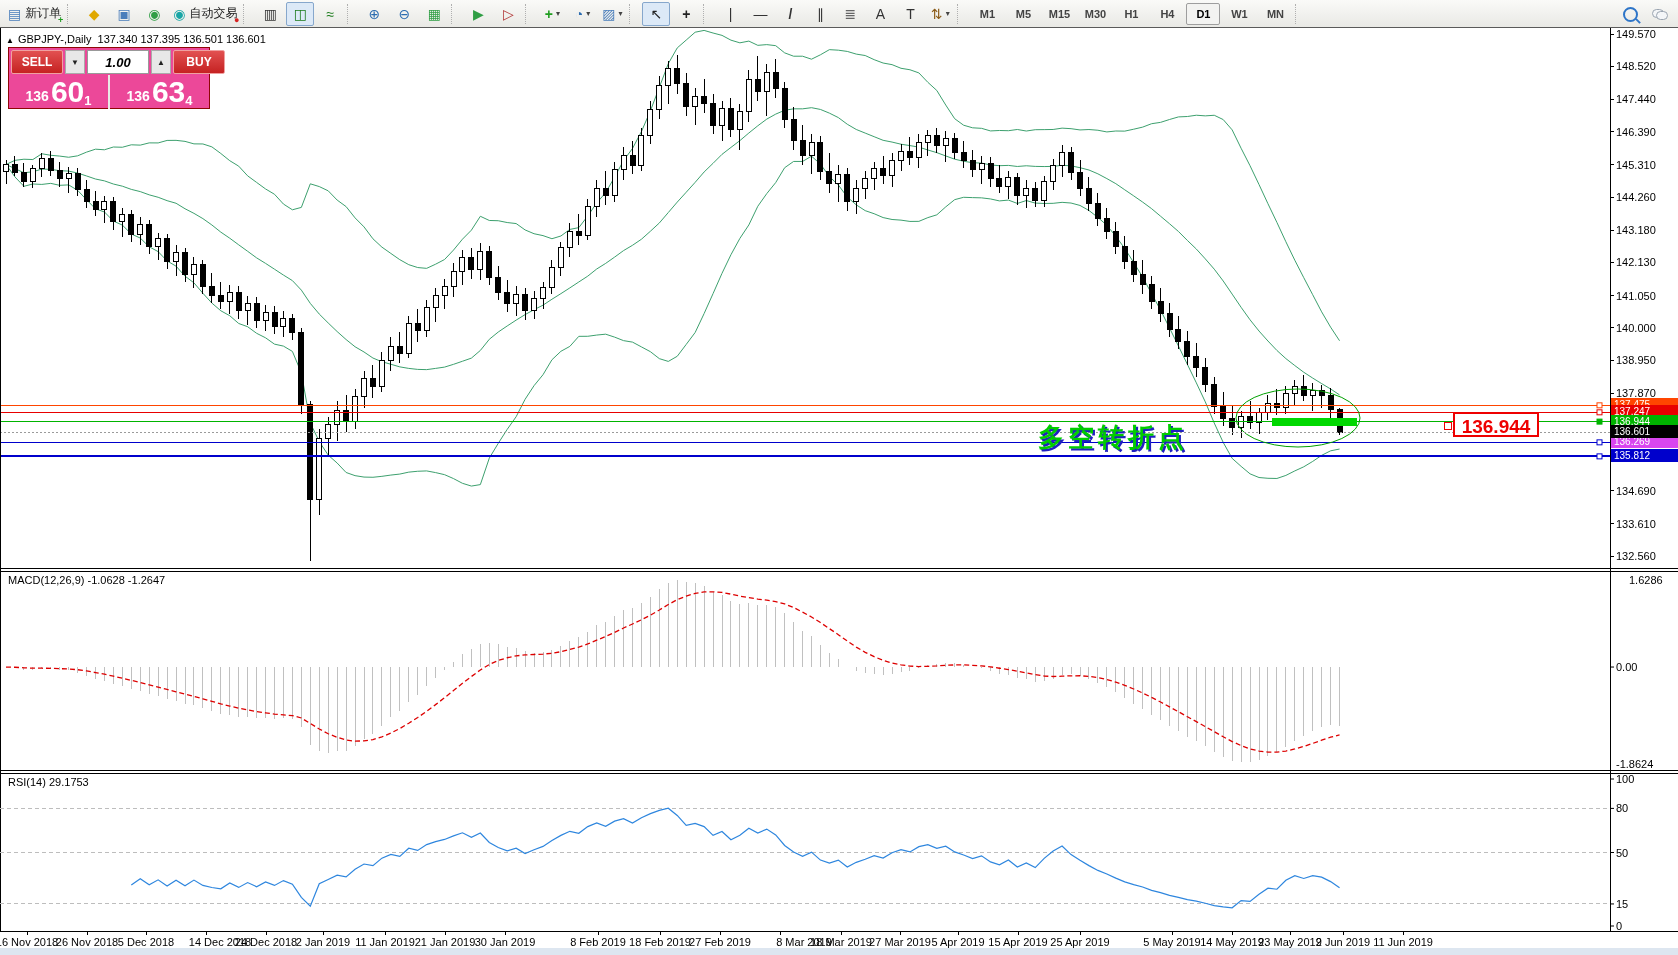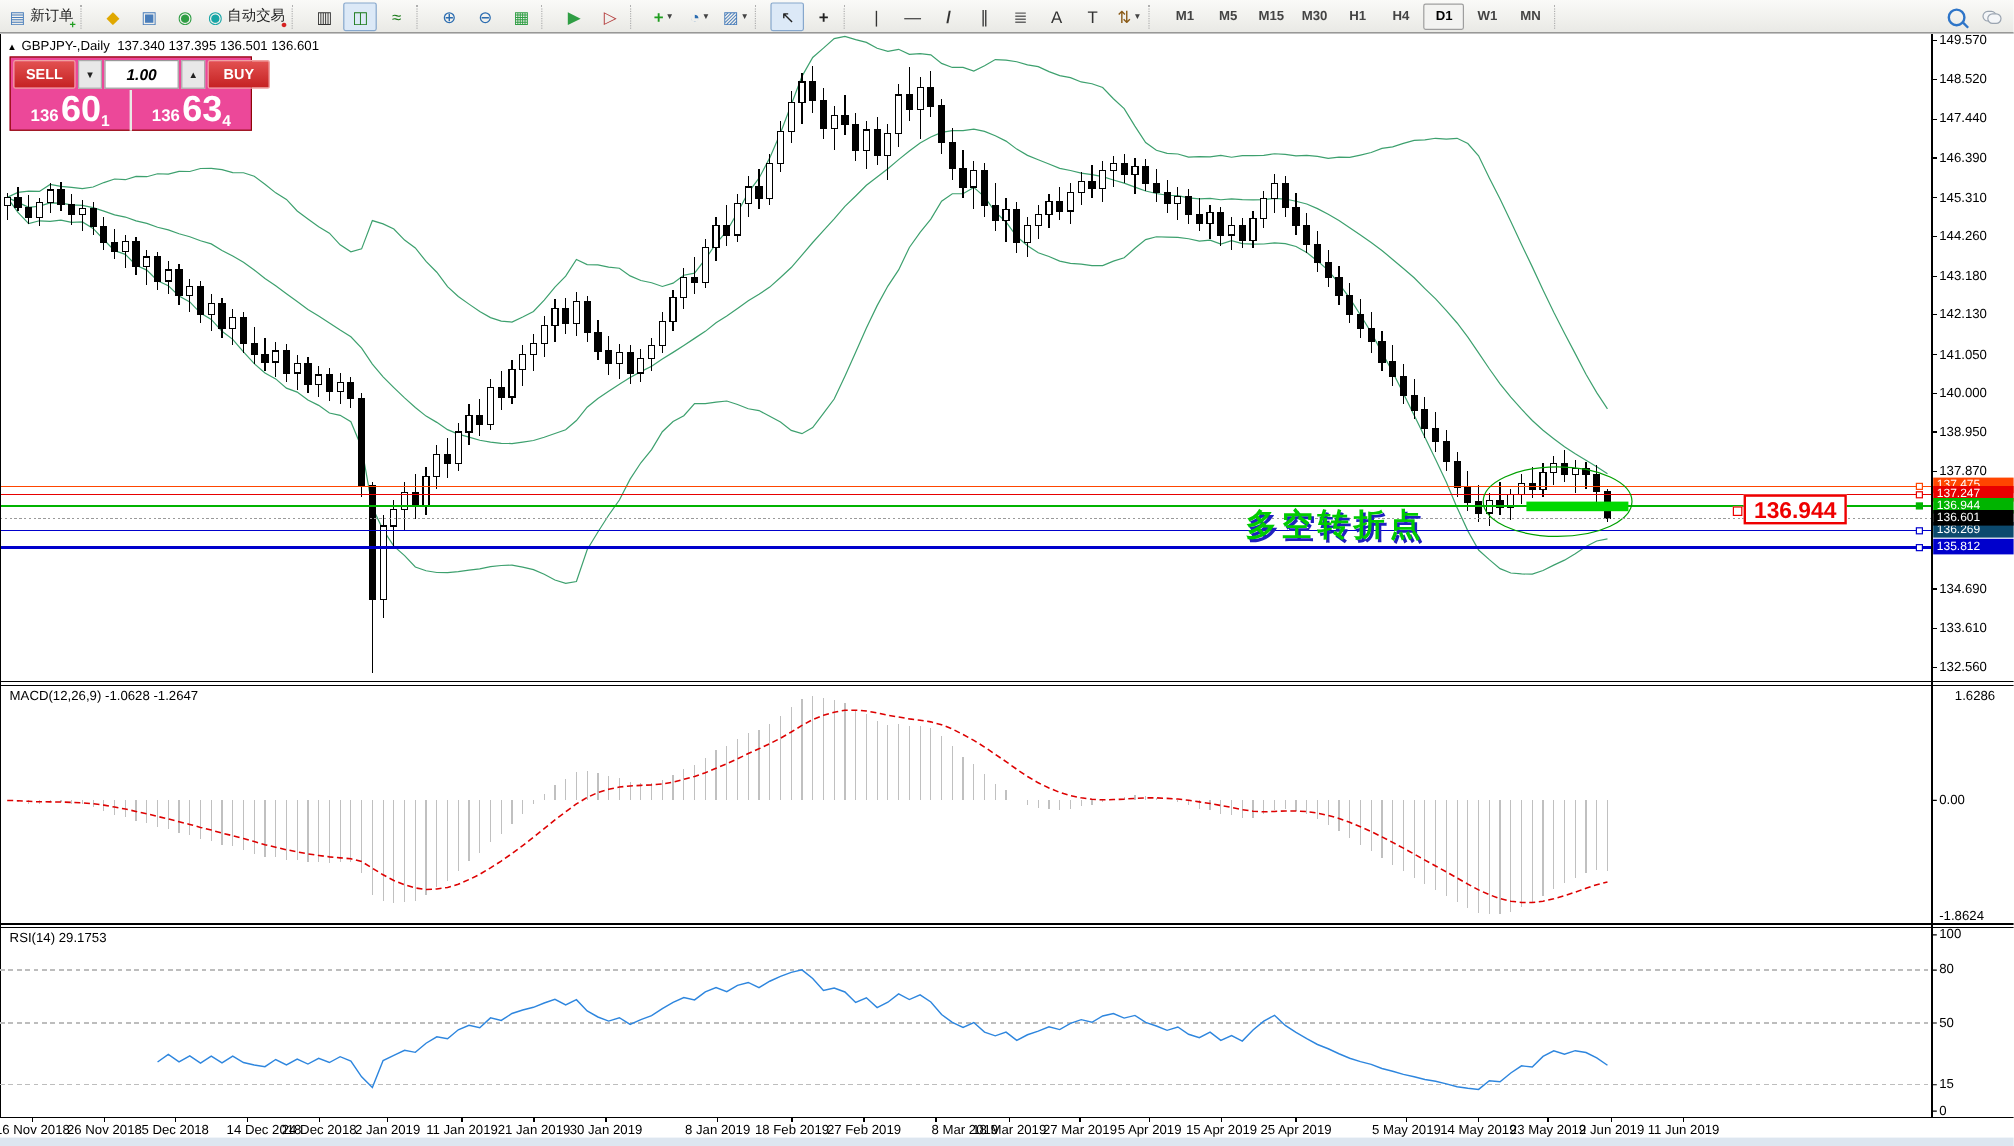--- a/index.html
+++ b/index.html
@@ -754,21 +754,21 @@
   <div class="indlabel" style="top:748px;">
     <span>RSI(14)</span> <span>29.1753</span>
   </div>
 
   <div id="turning-point">多空转折点</div>
   <div id="price-tag">136.944</div>
   <div id="tag-handle"></div>
 <div class="axlabel tag" style="top: 370.316px; background: rgb(255, 69, 0);">137.475</div>
     <div class="axlabel tag" style="top: 377.316px; background: rgb(232, 0, 0);">137.247</div>
     <div class="axlabel tag" style="top: 386.618px; background: rgb(0, 180, 0);">136.944</div>
-    <div class="axlabel tag" style="top: 407px; background: #0c4a6e;">136.269</div>
+    <div class="axlabel tag" style="top: 407px; background: #d946ef;">136.269</div>
     <div class="axlabel tag" style="top: 421.371px; background: rgb(0, 0, 204);">135.812</div>
     <div class="axlabel pricelab" style="top: 0px; left: 1616px;">149.570</div>
     <div class="axlabel pricelab" style="top: 32.235px; left: 1616px;">148.520</div>
     <div class="axlabel pricelab" style="top: 65.391px; left: 1616px;">147.440</div>
     <div class="axlabel pricelab" style="top: 97.626px; left: 1616px;">146.390</div>
     <div class="axlabel pricelab" style="top: 130.782px; left: 1616px;">145.310</div>
     <div class="axlabel pricelab" style="top: 163.017px; left: 1616px;">144.260</div>
     <div class="axlabel pricelab" style="top: 196.173px; left: 1616px;">143.180</div>
     <div class="axlabel pricelab" style="top: 228.408px; left: 1616px;">142.130</div>
     <div class="axlabel pricelab" style="top: 261.564px; left: 1616px;">141.050</div>
@@ -789,21 +789,21 @@
     <div class="axlabel pricelab" style="top: 892px; left: 1616px;">0</div>
     <div class="datelab" style="left: 27px;">16 Nov 2018</div>
     <div class="datelab" style="left: 87px;">26 Nov 2018</div>
     <div class="datelab" style="left: 146px;">5 Dec 2018</div>
     <div class="datelab" style="left: 220px;">14 Dec 2018</div>
     <div class="datelab" style="left: 266px;">24 Dec 2018</div>
     <div class="datelab" style="left: 323px;">2 Jan 2019</div>
     <div class="datelab" style="left: 385px;">11 Jan 2019</div>
     <div class="datelab" style="left: 445px;">21 Jan 2019</div>
     <div class="datelab" style="left: 505px;">30 Jan 2019</div>
-    <div class="datelab" style="left: 598px;">8 Jan 2019</div>
+    <div class="datelab" style="left: 598px;">8 Feb 2019</div>
     <div class="datelab" style="left: 660px;">18 Feb 2019</div>
     <div class="datelab" style="left: 720px;">27 Feb 2019</div>
     <div class="datelab" style="left: 804px;">8 Mar 2019</div>
     <div class="datelab" style="left: 841px;">18 Mar 2019</div>
     <div class="datelab" style="left: 900px;">27 Mar 2019</div>
     <div class="datelab" style="left: 958px;">5 Apr 2019</div>
     <div class="datelab" style="left: 1018px;">15 Apr 2019</div>
     <div class="datelab" style="left: 1080px;">25 Apr 2019</div>
     <div class="datelab" style="left: 1172px;">5 May 2019</div>
     <div class="datelab" style="left: 1232px; text-align: center;">14 May 2019</div>

